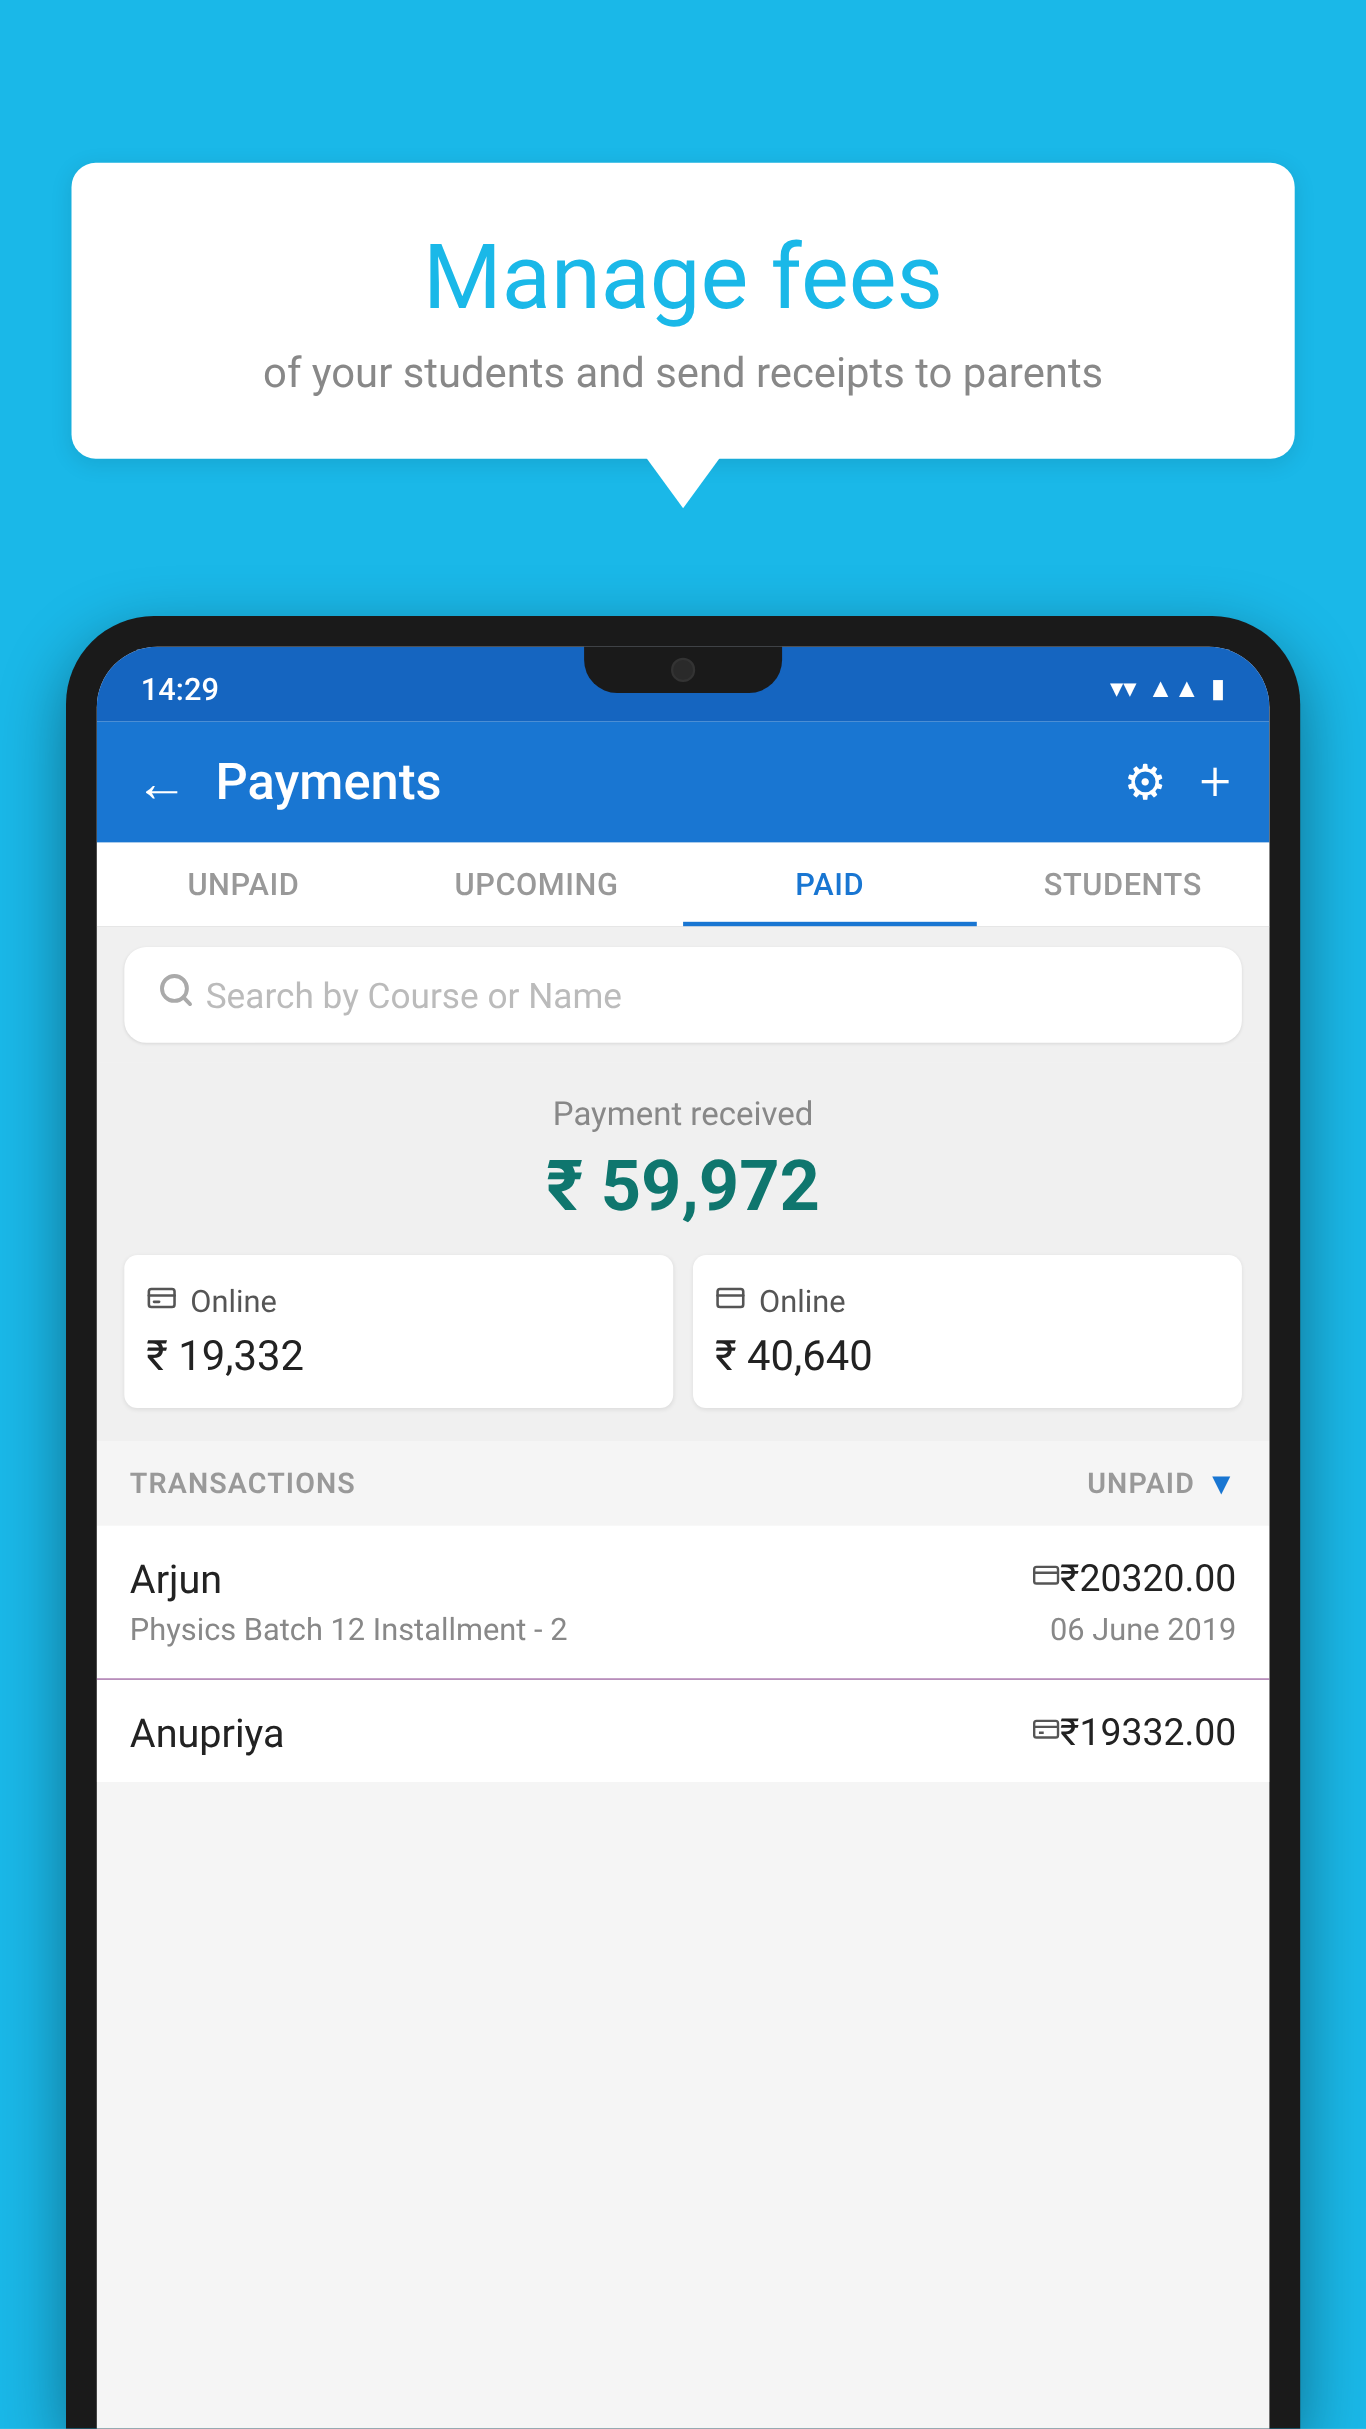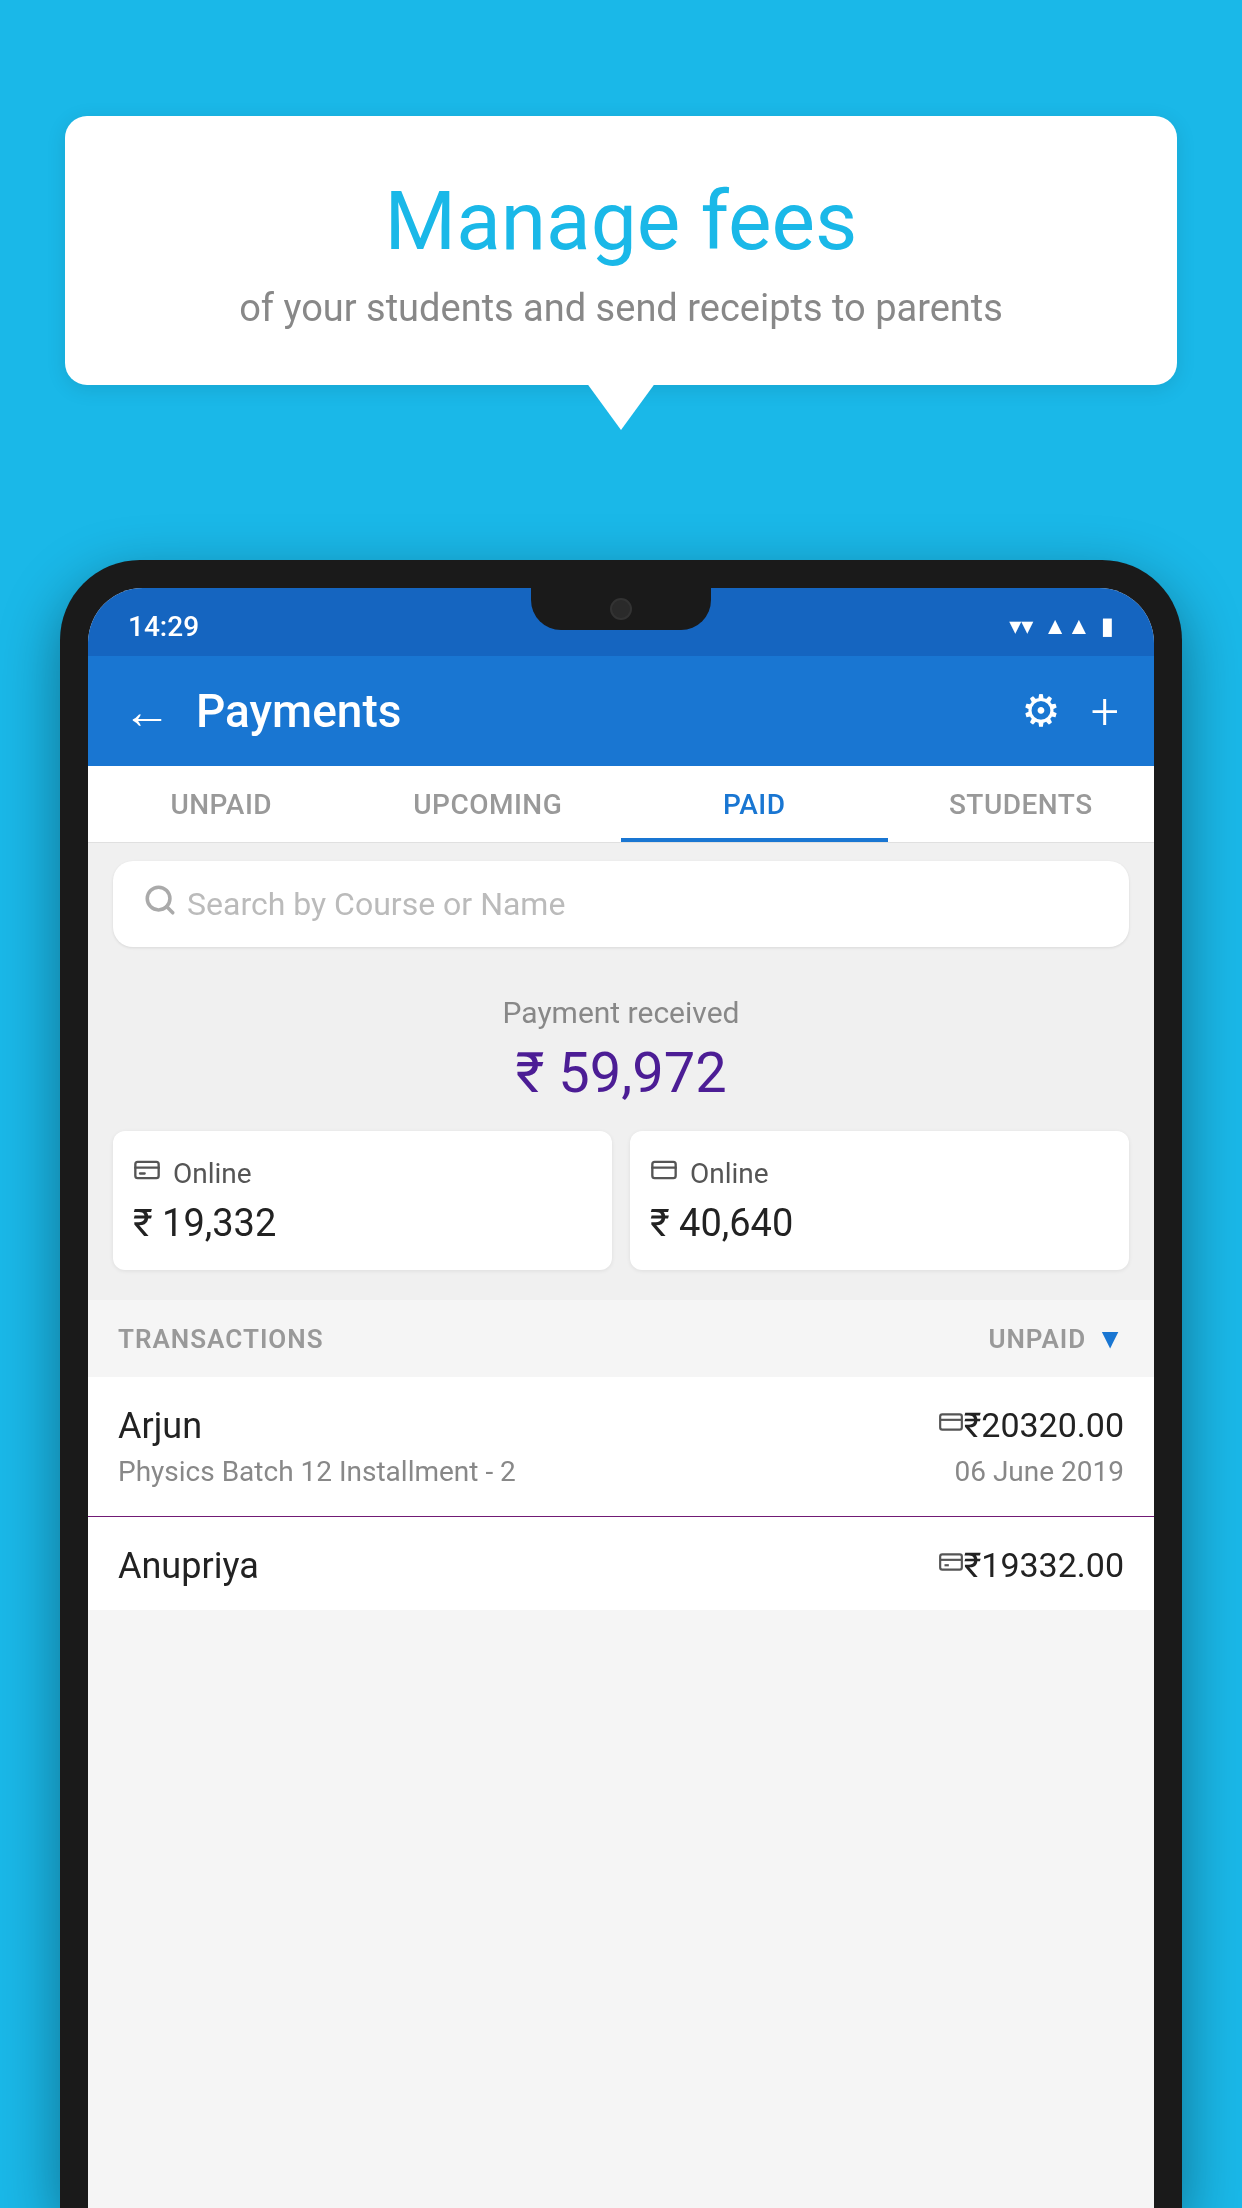--- a/index.html
+++ b/index.html
@@ -9,21 +9,21 @@
       height: 2208px;
       background-color: #1ab8e8;
       font-family: 'Roboto', Arial, sans-serif;
       overflow: hidden;
       position: relative;
     }
 
     
     .speech-bubble-container {
       position: absolute;
-      top: 116px;
+      top: 148px;
       left: 65px;
       right: 65px;
     }
 
     .speech-bubble {
       background: white;
       border-radius: 22px;
       padding: 60px 50px 55px;
       text-align: center;
       box-shadow: 0 4px 20px rgba(0,0,0,0.1);
@@ -247,23 +247,23 @@
       text-align: center;
     }
 
     .payment-label {
       color: #888;
       font-size: 30px;
       margin-bottom: 10px;
     }
 
     .payment-amount {
-      color: #4c1d95;
-      font-size: 56px;
-      font-weight: 400;
+      color: #0f766e;
+      font-size: 64px;
+      font-weight: 700;
       margin-bottom: 25px;
     }
 
     .payment-cards {
       display: flex;
       gap: 18px;
       margin-bottom: 5px;
     }
 
     .payment-card {

